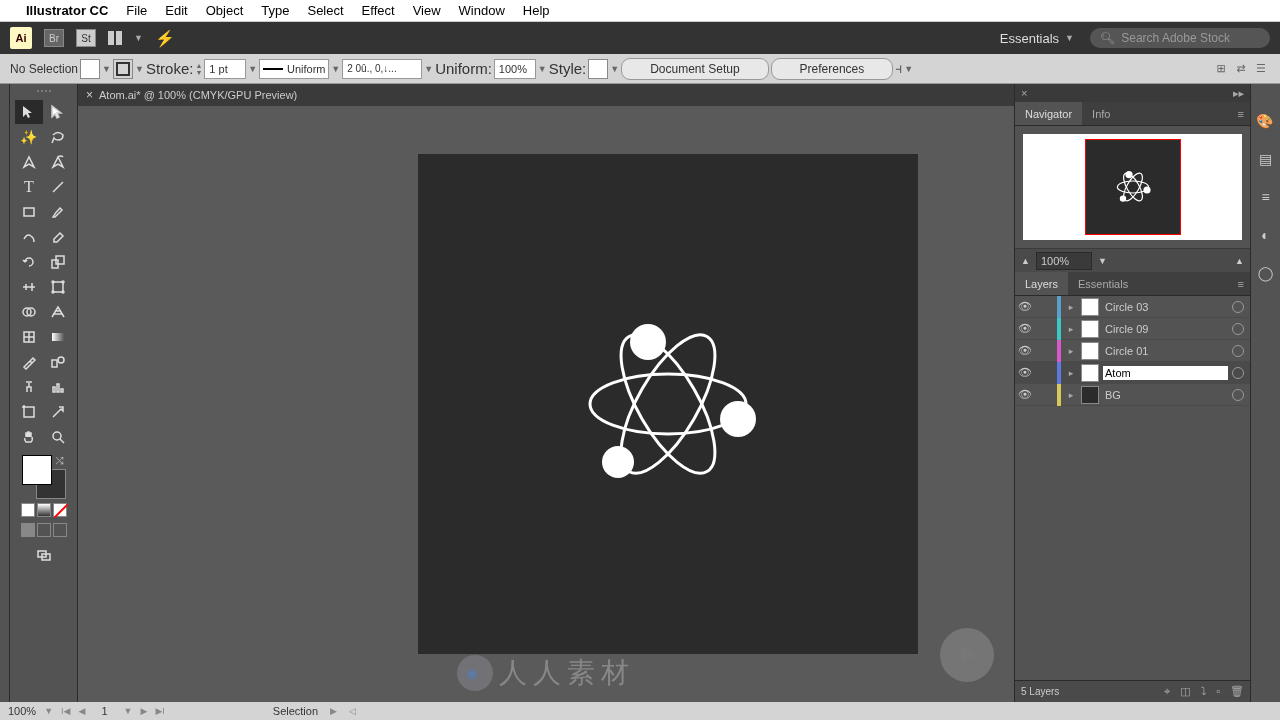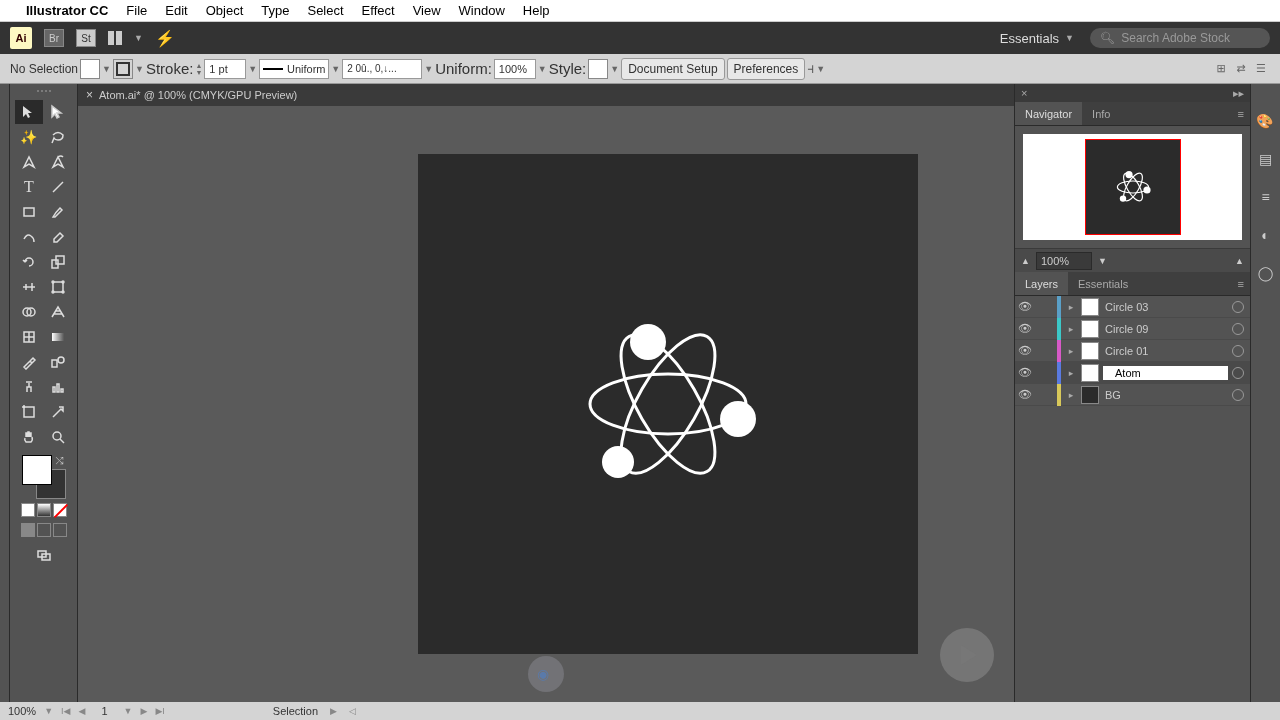--- a/index.html
+++ b/index.html
@@ -21,21 +21,21 @@
 .ctrlbar .sel{font-size:12px}
 .ctrlbar .sw{width:20px;height:20px;background:#fff;border:1px solid #888}
 .ctrlbar .swk{width:20px;height:20px;border:1px solid #888;display:flex;align-items:center;justify-content:center}
 .ctrlbar .swk::before{content:"";width:10px;height:10px;border:2px solid #333}
 .ctrlbar .drop{font-size:9px;color:#666}
 .ctrlbar label{font-size:15px}
 .ctrlbar .num{width:42px;height:20px;background:#fff;border:1px solid #999;display:flex;align-items:center;padding:0 4px;font-size:11px}
 .ctrlbar .spin{display:flex;flex-direction:column;font-size:7px;line-height:7px;color:#666}
 .ctrlbar .prof{width:70px;height:20px;background:#fff;border:1px solid #999;display:flex;align-items:center;justify-content:center;gap:4px;font-size:11px}
 .ctrlbar .prof .line{width:20px;height:2px;background:#000}
-.ctrlbar .btn{padding:3px 6px;background:#e8e8e8;border:1px solid #999;border-radius:3px;font-size:12px}
+.ctrlbar .btn{padding:3px 28px;background:#e8e8e8;border:1px solid #999;border-radius:9px;font-size:12px}
 .ctrlbar .seg{display:flex;gap:2px;margin-left:auto}
 .ctrlbar .segb{width:18px;height:18px;display:flex;align-items:center;justify-content:center;font-size:11px;color:#666}
 .main{position:absolute;top:84px;left:0;right:0;bottom:18px;display:flex}
 .tools{width:68px;background:#535353;border-right:1px solid #2a2a2a;display:flex;flex-direction:column;align-items:center;padding-top:6px}
 .tools .handle{width:30px;height:6px;display:flex;justify-content:center;gap:2px;margin-bottom:4px}
 .tools .handle div{width:2px;height:2px;background:#888;border-radius:50%}
 .tgrid{display:grid;grid-template-columns:28px 28px;gap:1px}
 .tool{width:28px;height:24px;display:flex;align-items:center;justify-content:center;color:#ddd;font-size:14px;position:relative}
 .tool.active{background:#2a2a2a}
 .tool svg{width:16px;height:16px;stroke:#ddd;fill:none;stroke-width:1.5}
@@ -70,21 +70,21 @@
 .navzoom .tri{font-size:9px}
 .layerlist{flex:1;background:#535353;overflow:auto}
 .lrow{height:22px;display:flex;align-items:center;border-bottom:1px solid #4a4a4a;gap:4px;padding-right:6px}
 .lrow.sel{background:#4a4a4a}
 .lrow .vis{width:20px;display:flex;justify-content:center;font-size:11px}
 .lrow .lock{width:14px}
 .lrow .cbar{width:4px;height:22px}
 .lrow .exp{width:12px;text-align:center;font-size:9px;color:#aaa}
 .lrow .thumb{width:18px;height:18px;border:1px solid #888}
 .lrow .lname{flex:1;font-size:11px;padding-left:2px}
-.lrow .lname.edit{background:#fff;color:#000;padding:1px 12px}
+.lrow .lname.edit{background:#fff;color:#000;padding:1px 2px}
 .lrow .targ{width:12px;height:12px;border:1px solid #999;border-radius:50%}
 .lfoot{height:22px;background:#4a4a4a;border-top:1px solid #2a2a2a;display:flex;align-items:center;padding:0 6px;gap:8px;font-size:10px}
 .lfoot .licons{margin-left:auto;display:flex;gap:10px;color:#aaa;font-size:11px}
 .status{position:absolute;bottom:0;left:0;right:0;height:18px;background:#d4d4d4;display:flex;align-items:center;font-size:11px;color:#333;padding:0 8px;gap:8px}
 .status .navbtn{font-size:9px;color:#888}
 .watermark{position:absolute;bottom:10px;left:50%;transform:translateX(-50%);font-size:28px;color:rgba(180,180,180,0.5);letter-spacing:6px;pointer-events:none;display:flex;align-items:center;gap:6px}
 .watermark .wmicon{width:36px;height:36px;border-radius:50%;background:rgba(150,150,160,0.4);display:flex;align-items:center;justify-content:center;font-size:14px;color:#5a7aaa}
 .playov{position:absolute;bottom:20px;right:20px;width:54px;height:54px;border-radius:50%;background:rgba(200,200,200,0.25);display:flex;align-items:center;justify-content:center}
 .playov::before{content:"";border-left:16px solid rgba(120,120,120,0.7);border-top:10px solid transparent;border-bottom:10px solid transparent;margin-left:4px}
 .lstrip{width:10px;background:#535353;border-right:1px solid #2a2a2a}
@@ -369,20 +369,21 @@
             <ellipse cx="100" cy="90" rx="78" ry="30" transform="rotate(60 100 90)"></ellipse>
             <ellipse cx="100" cy="90" rx="78" ry="30" transform="rotate(-60 100 90)"></ellipse>
           </g>
           <circle cx="80" cy="28" r="18" fill="#fff"></circle>
           <circle cx="170" cy="105" r="18" fill="#fff"></circle>
           <circle cx="50" cy="148" r="16" fill="#fff"></circle>
         </svg>
       </div>
       <div class="watermark">
         <div class="wmicon">◉</div>
+        <span>人人素材</span>
       </div>
       <div class="playov"></div>
     </div>
   </div>
 
   <div class="panels">
     <div class="pclose">
       <span>×</span>
       <span>▸▸</span>
     </div>
@@ -460,20 +461,30 @@
         <div class="lrow">
           <div class="vis">👁</div>
           <div class="lock"></div>
           <div class="cbar" style="background:#d8c85a"></div>
           <div class="exp">▸</div>
           <div class="thumb" style="background:#2b2b2b"></div>
           <div class="lname">BG</div>
           <div class="targ"></div>
         </div>
       </div>
+    <div class="lfoot">
+      <span>5 Layers</span>
+      <div class="licons">
+        <span>⌖</span>
+        <span>◫</span>
+        <span>⤵</span>
+        <span>▫</span>
+        <span>🗑</span>
+      </div>
+    </div>
   </div>
 
   <div class="rpstrip">
     <div>🎨</div>
     <div>▤</div>
     <div>≡</div>
     <div>◐</div>
     <div>◯</div>
   </div>
 </div>

